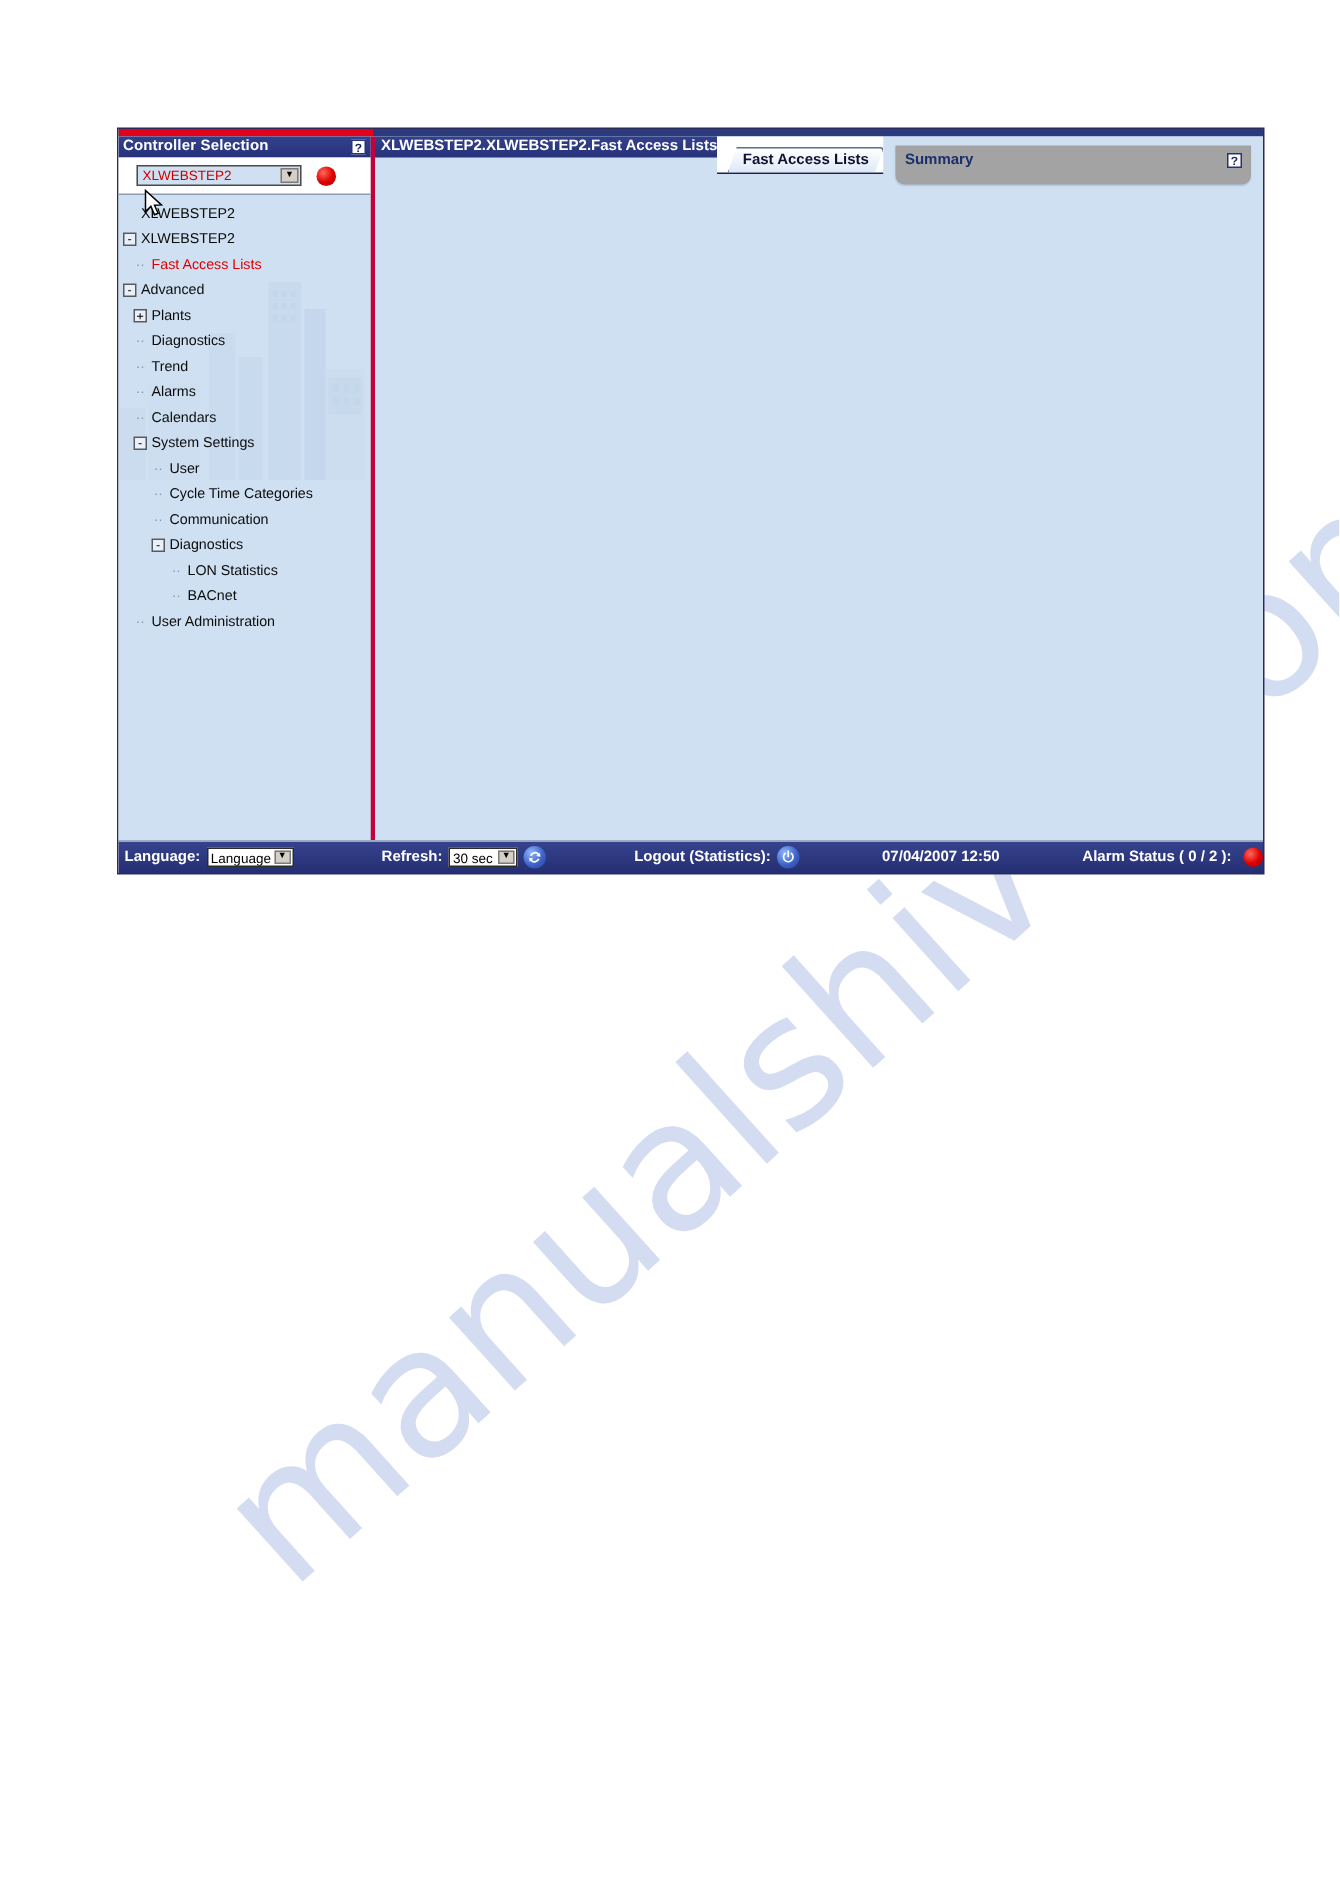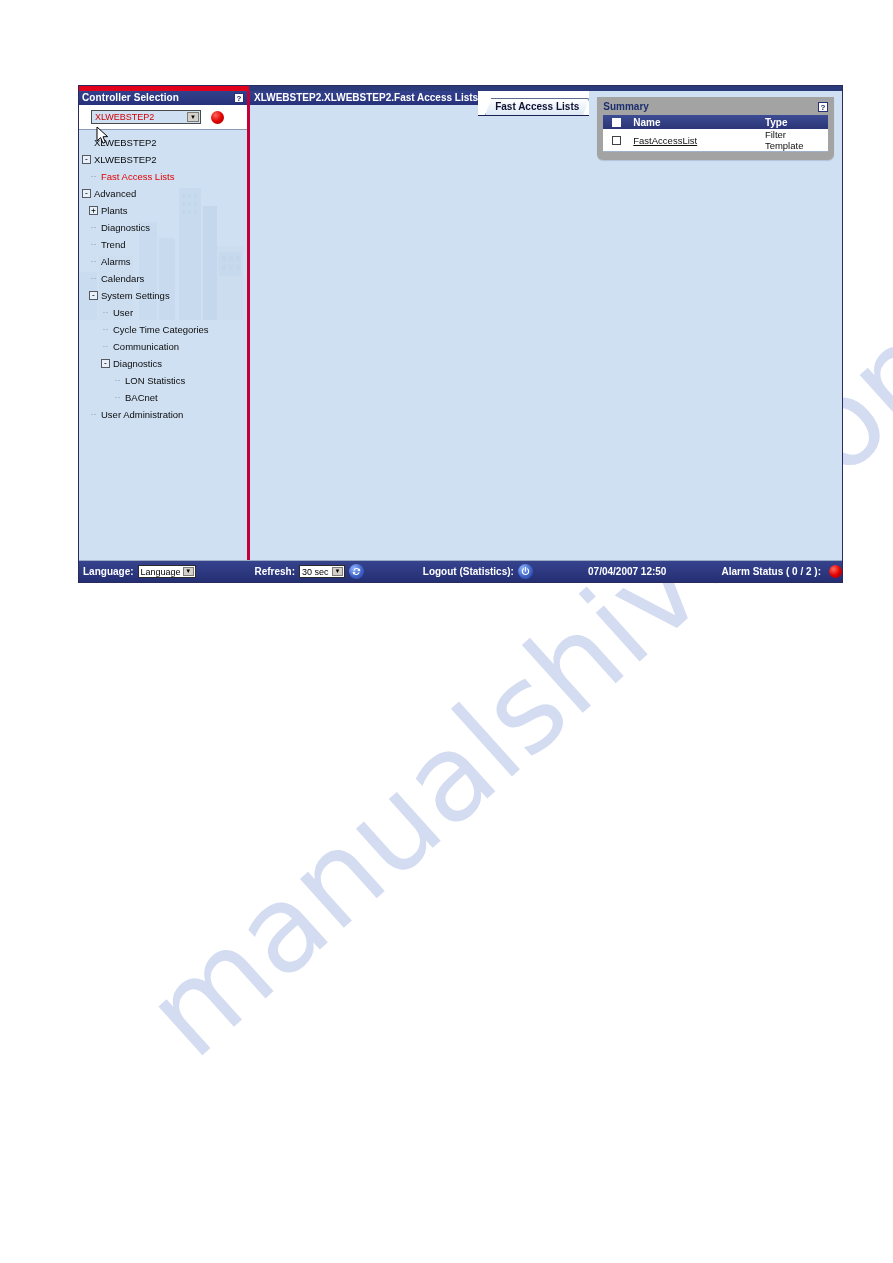--- a/index.html
+++ b/index.html
@@ -602,38 +602,20 @@
         </div>
 
         <div class="content-area">
           <div class="summary-card">
 
             <div class="summary-head">
               <span class="summary-title">Summary</span>
               <span class="help-box">?</span>
             </div>
 
-            <table class="grid">
-              <thead>
-                <tr>
-                  <th class="col-chk">
-                    <span class="chk on-dark"></span>
-                  </th>
-                  <th class="col-name">Name</th>
-                  <th>Type</th>
-                </tr>
-              </thead>
-              <tbody id="grid-body">
-                  <tr>
-                    <td class="col-chk"><span class="chk"></span></td>
-                    <td class="col-name"><span class="row-link">FastAccessList</span></td>
-                    <td>Filter Template</td>
-                  </tr>
-                </tbody>
-            </table>
 
           </div>
         </div>
       </div>
     </div>
 
     <div class="status-bar">
       <div class="sb-group">
         <span class="sb-label">Language:</span>
         <span class="sb-select">

